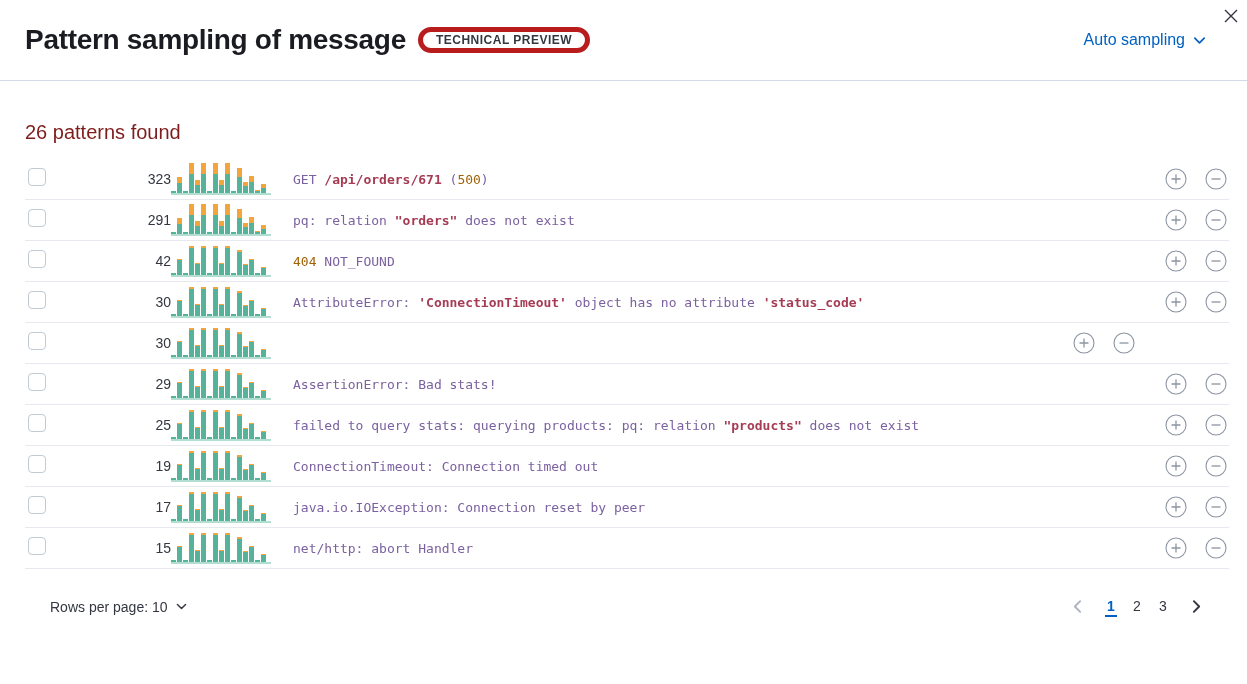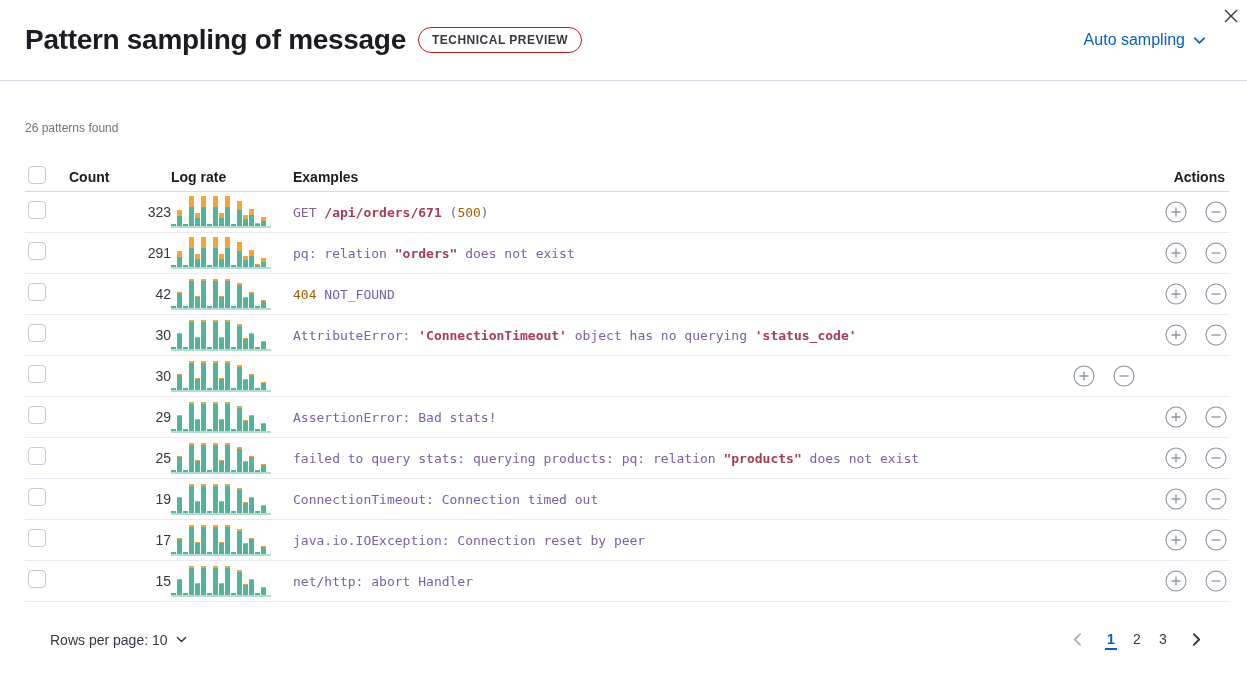--- a/index.html
+++ b/index.html
@@ -4,27 +4,27 @@
 <style>
   * { margin:0; padding:0; box-sizing:border-box; }
   html,body { background:#fff; }
   body { font-family:"Liberation Sans", sans-serif; color:#343741; }
   .flyout { position:relative; width:1247px; height:684px; background:#fff; overflow:hidden; }
 
   
   .close-btn { position:absolute; top:4px; right:4px; width:24px; height:24px; border:none; background:transparent; cursor:pointer; color:#343741; display:flex; align-items:center; justify-content:center; }
   .hdr { display:flex; align-items:center; padding:24px 40px 0 25px; }
   .hdr h1 { font-size:28px; font-weight:700; color:#1a1c21; letter-spacing:-0.3px; }
-  .badge { margin-left:12px; display:inline-flex; align-items:center; height:26px; padding:0 13px; border:1px solid #b91c1c; border-radius:14px; font-size:12px; font-weight:700; letter-spacing:0.5px; color:#343741; background:#fff; white-space:nowrap; }
+  .badge { margin-left:12px; display:inline-flex; align-items:center; height:26px; padding:0 13px; border:5px solid #b91c1c; border-radius:14px; font-size:12px; font-weight:700; letter-spacing:0.5px; color:#343741; background:#fff; white-space:nowrap; }
   .sampling { margin-left:auto; display:inline-flex; align-items:center; gap:7px; border:none; background:transparent; cursor:pointer; color:#0061c2; font-size:16px; font-family:inherit; }
   .hdr-divider { margin-top:24px; border:none; border-top:1px solid #d3dae6; height:0; }
 
   
   .content { padding:40px 18px 0 25px; }
-  .summary { font-size:12px; color:#737373; margin-bottom:27px; }
+  .summary { font-size:20px; color:#7f1d1d; margin-bottom:15px; }
 
   .grid-row { display:grid; grid-template-columns:44px 102px 122px 1fr 92px; align-items:center; }
   .thead { height:30px; border-bottom:1px solid #d3dae6; font-size:14px; font-weight:700; color:#1a1c21; }
   .thead .col-actions { text-align:right; padding-right:4px; }
   .trow { height:41px; border-bottom:1px solid #e6e9f0; }
 
   .cb { width:18px; height:18px; border:1px solid #c2cad4; border-radius:4px; background:#fff; margin-left:3px; cursor:pointer; display:inline-block; }
   .count { font-size:14px; color:#343741;text-align:right; }
 
   .spark { display:flex; align-items:flex-end; gap:1px; width:100px; height:31px; border-bottom:2px solid rgba(84,179,153,0.45); }
@@ -69,27 +69,20 @@
           <path d="M3 5.5 L8 10.5 L13 5.5" stroke="#0061c2" stroke-width="1.8" fill="none" stroke-linecap="round" stroke-linejoin="round"></path>
         </svg>
     </button>
   </div>
   <hr class="hdr-divider">
 
   <div class="content">
     <div class="summary">26 patterns found</div>
 
     <div>
-      <div class="grid-row thead">
-        <div><span class="cb" role="checkbox"></span></div>
-        <div class="col-count">Count</div>
-        <div class="col-lograte">Log rate</div>
-        <div class="col-examples">Examples</div>
-        <div class="col-actions">Actions</div>
-      </div>
       <div id="tbody">
           <div class="grid-row trow">
             <div><span class="cb" role="checkbox"></span></div>
             <div class="count">323</div>
             <div>
               <div class="spark">
                 <div class="bar">
                   <div class="seg-g" style="height: 2px;"></div>
                 </div>
                 <div class="bar">
@@ -379,21 +372,21 @@
                 </div>
                 <div class="bar">
                   <div class="seg-g" style="height: 2px;"></div>
                 </div>
                 <div class="bar">
                   <div class="seg-o" style="height: 1px;"></div>
                   <div class="seg-g" style="height: 7px;"></div>
                 </div>
               </div>
             </div>
-            <div class="example"><span class="tok-p">AttributeError: </span><span class="tok-r">'ConnectionTimeout'</span><span class="tok-p"> object has no querying </span><span class="tok-r">'status_code'</span></div>
+            <div class="example"><span class="tok-p">AttributeError: </span><span class="tok-r">'ConnectionTimeout'</span><span class="tok-p"> object has no attribute </span><span class="tok-r">'status_code'</span></div>
             <div class="actions">
               <button class="icon-btn"><svg width="22" height="22" viewBox="0 0 22 22">
                   <circle cx="11" cy="11" r="10" fill="none" stroke="#8c95a2" stroke-width="1.1"></circle>
                   <path d="M11 6.5 V15.5 M6.5 11 H15.5" stroke="#8c95a2" stroke-width="1.3" fill="none"></path>
                 </svg></button>
               <button class="icon-btn"><svg width="22" height="22" viewBox="0 0 22 22">
                   <circle cx="11" cy="11" r="10" fill="none" stroke="#8c95a2" stroke-width="1.1"></circle>
                   <path d="M6.5 11 H15.5" stroke="#8c95a2" stroke-width="1.3" fill="none"></path>
                 </svg></button>
             </div>

